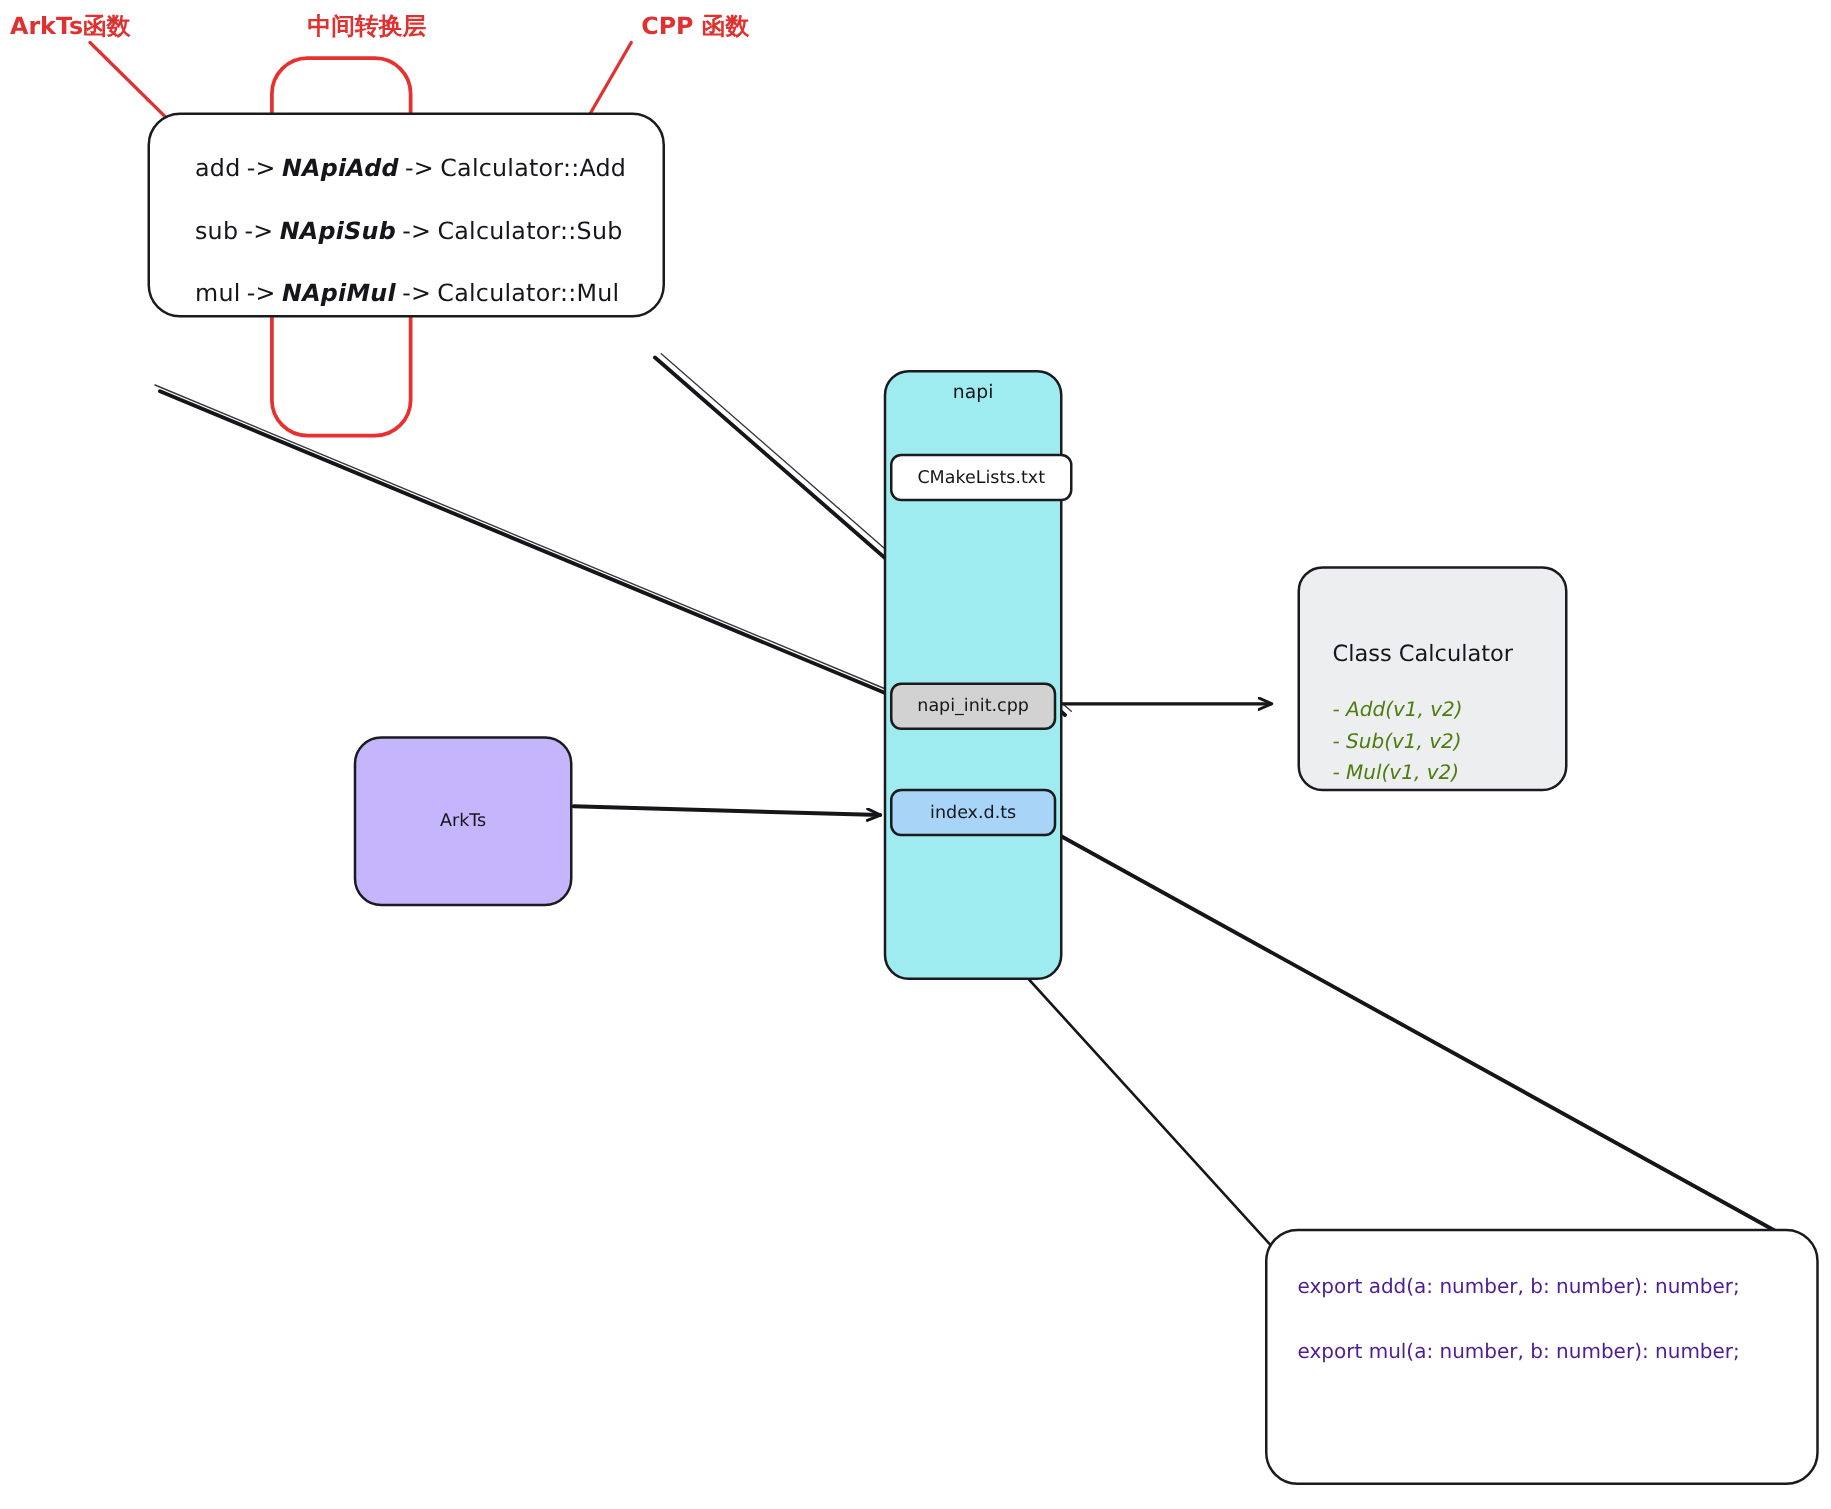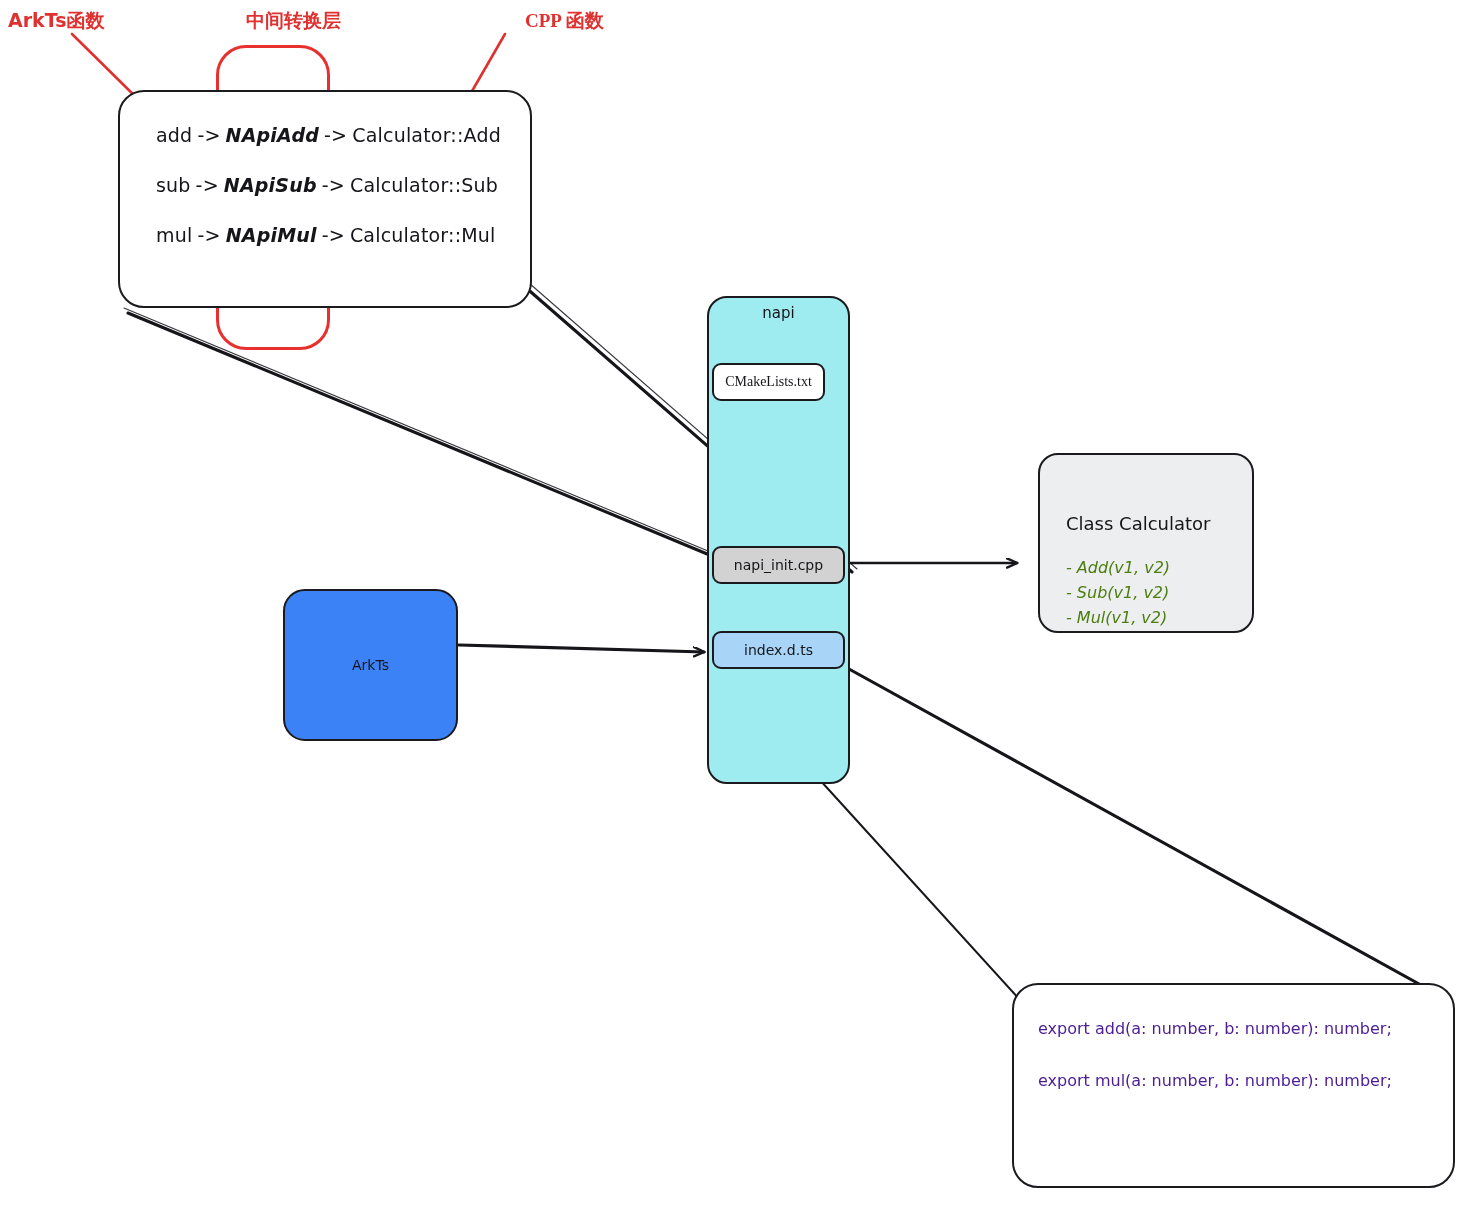--- a/index.html
+++ b/index.html
@@ -31,21 +31,21 @@
     display: flex;
     align-items: center;
     justify-content: center;
   }
 
   
   #mapping-box {
     left: 118px;
     top: 90px;
     width: 414px;
-    height: 218px;
+    height: 164px;
     border: 2.5px solid #1b1b1f;
     border-radius: 26px;
     background: #ffffff;
     display: block;
     padding: 34px 0 0 36px;
   }
   .map-line {
     font-family: "DejaVu Sans", sans-serif;
     font-size: 19px;
     color: #15151a;
@@ -63,21 +63,21 @@
   .red-label {
     position: absolute;
     color: #e03131;
     font-family: "DejaVu Sans", sans-serif;
     font-size: 19px;
     font-weight: 600;
     white-space: nowrap;
   }
   #red-ark-label  { left: 8px;   top: 8px; }
   #red-mid-label  { left: 246px; top: 8px; }
-  #red-cpp-label  { left: 525px; top: 8px; font-family: Liberation Serif, serif; }
+  #red-cpp-label  { left: 513px; top: 8px; }
   #red-highlight {
     position: absolute;
     left: 216px;
     top: 45px;
     width: 108px;
     height: 299px;
     border: 3px solid #e8312f;
     border-radius: 30px;
     background: transparent;
   }
@@ -110,40 +110,39 @@
     border-radius: 9px;
     font-family: "DejaVu Sans", sans-serif;
     font-size: 14px;
     color: #15151a;
     display: flex;
     align-items: center;
     justify-content: center;
     white-space: nowrap;
   }
   #file-cmakelists {
-    left: 712px; top: 363px; width: 113px; height: 38px;
-    background: #ffffff;
-    font-family: Liberation Serif, serif;
+    left: 712px; top: 363px; width: 146px; height: 38px;
+    background: #ffffff;
   }
   #file-napi-init {
     left: 712px; top: 546px; width: 133px; height: 38px;
     background: #d2d2d2;
   }
   #file-index-dts {
     left: 712px; top: 631px; width: 133px; height: 38px;
     background: #a7d4f7;
   }
 
   
   #arkts-box {
     left: 283px;
     top: 589px;
     width: 175px;
-    height: 152px;
-    background: #3b82f6;
+    height: 136px;
+    background: #c4b5fd;
     border: 2.5px solid #1b1b1f;
     border-radius: 22px;
     font-family: "DejaVu Sans", sans-serif;
     font-size: 14px;
     color: #15151a;
   }
 
   
   #cpp-title {
     position: absolute;

